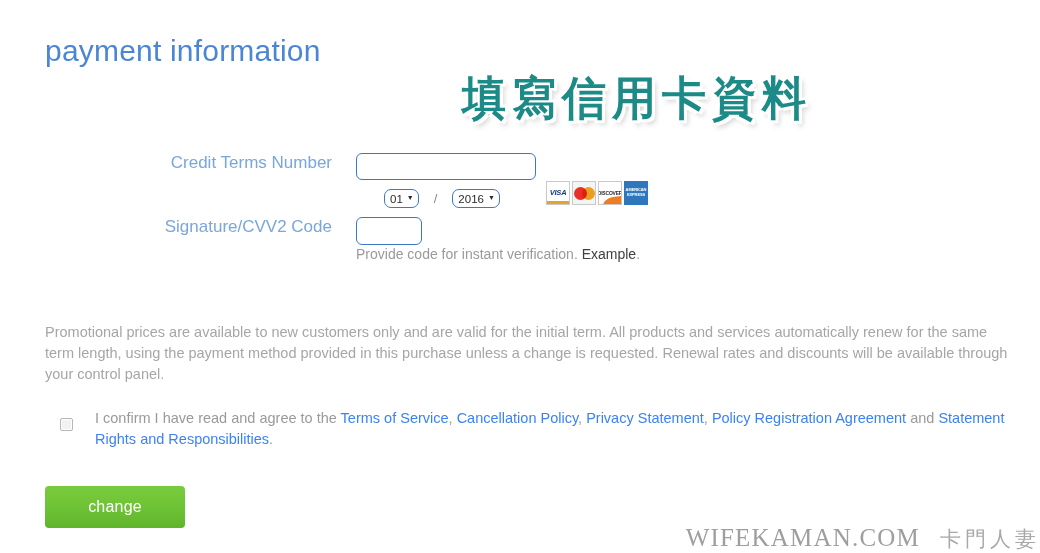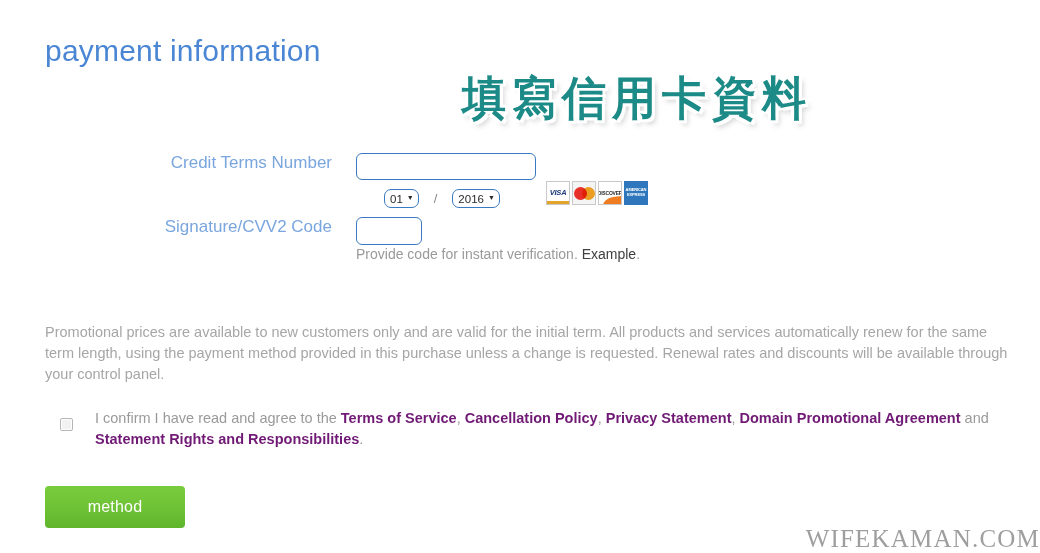--- a/index.html
+++ b/index.html
@@ -299,23 +299,22 @@
   .consent-text {
     position: absolute;
     left: 35px;
     top: 0;
     width: 920px;
     font-size: 14.5px;
     line-height: 21px;
     color: #9a9a9a;
   }
   .consent-text a {
-    color: #701a75;
+    color: #3b82f6;
     text-decoration: none;
-    font-weight: bold;
   }
 
   
   .submit-btn {
     position: absolute;
     left: 45px;
     top: 478px;
     width: 140px;
     height: 42px;
     border: none;
@@ -408,23 +407,24 @@
 
   <div class="hint">
     <span>Provide code for instant verification. </span><a href="#">Example</a><span>.</span>
   </div>
 
   <div class="disclaimer">Promotional prices are available to new customers only and are valid for the initial term. All products and services automatically renew for the same term length, using the payment method provided in this purchase unless a change is requested. Renewal rates and discounts will be available through your control panel.</div>
 
   <div class="consent">
     <div class="consent-box"></div>
     <div class="consent-text">
-      <span>I confirm I have read and agree to the </span><a href="#">Terms of Service</a><span>, </span><a href="#">Cancellation Policy</a><span>, </span><a href="#">Privacy Statement</a><span>, </span><a href="#">Domain Promotional Agreement</a><span> and </span><a href="#">Statement Rights and Responsibilities</a><span>.</span>
+      <span>I confirm I have read and agree to the </span><a href="#">Terms of Service</a><span>, </span><a href="#">Cancellation Policy</a><span>, </span><a href="#">Privacy Statement</a><span>, </span><a href="#">Policy Registration Agreement</a><span> and </span><a href="#">Statement Rights and Responsibilities</a><span>.</span>
     </div>
   </div>
 
-  <button class="submit-btn">method</button>
+  <button class="submit-btn">change</button>
 
   <div class="watermark">
     <span class="wm-latin">WIFEKAMAN.COM</span>
+    <span class="wm-cjk">卡門人妻</span>
   </div>
 
 </div>
 
 </body></html>

